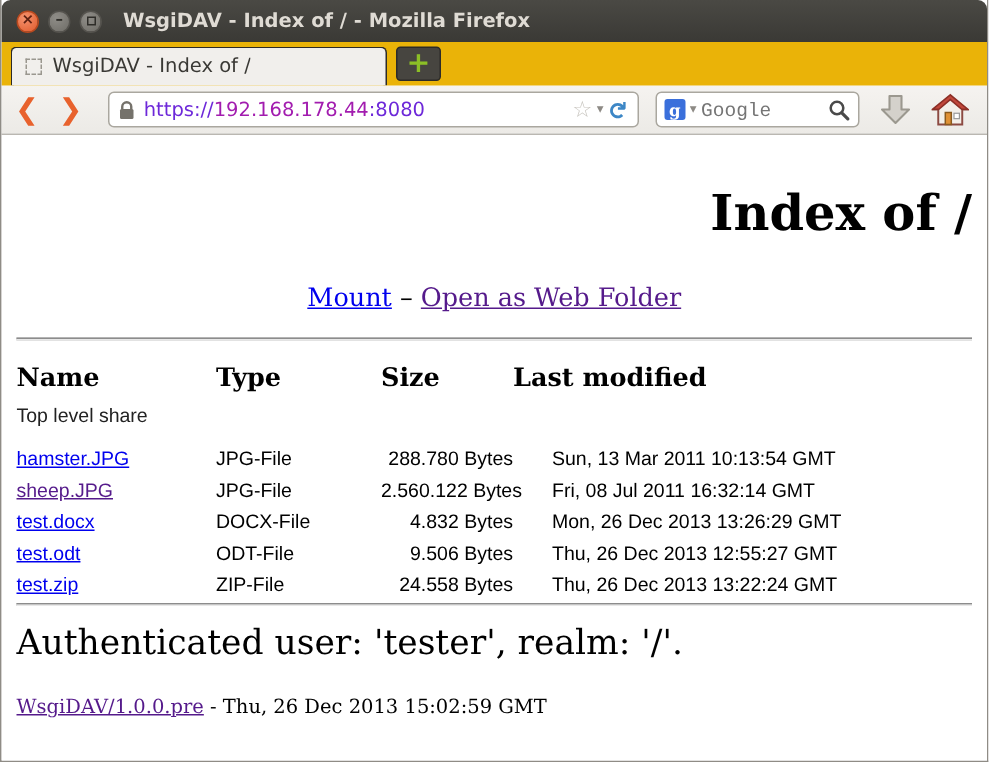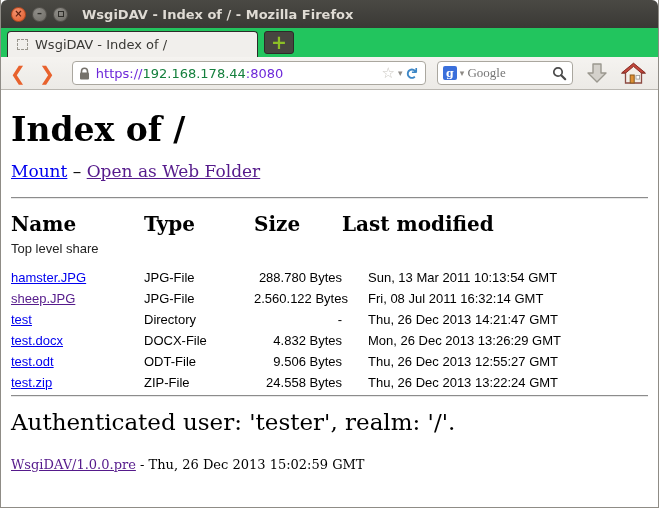--- a/index.html
+++ b/index.html
@@ -16,21 +16,21 @@
   }
   .winbtn {
     width:15px; height:15px; border-radius:50%; display:flex; align-items:center; justify-content:center;
     font-size:10px; line-height:1; margin-left:6px; cursor:default;
   }
   .winbtn.close { background:radial-gradient(circle at 35% 30%, #f4926e, #e05a2b); border:1px solid #b8491f; color:#5e2011; margin-left:10px; font-weight:bold; }
   .winbtn.min, .winbtn.max { background:radial-gradient(circle at 35% 30%, #8f8d88, #6e6c66); border:1px solid #55534e; color:#2e2d29; font-weight:bold; }
   .winbtn.max .sq { width:6px; height:6px; border:1.5px solid #2e2d29; display:block; }
   .titlebar-text { color:#dfdbd4; font-weight:bold; font-size:13px; margin-left:14px; }
   
-  .tabbar { height:29px; background:#22c55e; position:relative; }
+  .tabbar { height:29px; background:#eab308; position:relative; }
   .tab {
     position:absolute; left:6px; bottom:0; width:251px; height:26px;
     background:#f1efec; border:1px solid #2c2b28; border-bottom:none;
     border-radius:4px 4px 0 0; display:flex; align-items:center; padding-left:9px;
   }
   .favicon-placeholder { width:11px; height:11px; border:1px dashed #9a978f; flex:none; }
   .tab-title { font-size:13px; color:#3a3935; margin-left:7px; white-space:nowrap; overflow:hidden; }
   .newtab-btn {
     position:absolute; left:263px; bottom:3px; width:30px; height:23px;
     background:#474540; border:1px solid #2c2b28; border-radius:3px;
@@ -45,52 +45,52 @@
   .nav-arrow { font-size:19px; color:#e8622d; font-weight:bold; line-height:1; cursor:default; }
   .nav-arrow.back { margin-left:9px; }
   .nav-arrow.fwd { margin-left:13px; }
   .urlbar {
     margin-left:17px; width:354px; height:24px; background:#ffffff;
     border:1px solid #aaa79f; border-radius:4px; display:flex; align-items:center; padding:0 6px;
   }
   .lock-icon { flex:none; margin-right:6px; }
   .url-text { font-size:13px; white-space:nowrap; flex:1; overflow:hidden; }
   .url-dim { color:#6d28d9; }
-  .url-host { color:#15803d; }
+  .url-host { color:#a21caf; }
   .star { color:#c9c6c0; font-size:15px; margin-left:4px; }
   .caret { color:#8d8a85; font-size:9px; margin:0 3px; }
   .reload { color:#3d87c6; font-size:16px; font-weight:bold; transform:rotate(90deg); }
   .searchbox {
     margin-left:11px; width:136px; height:24px; background:#ffffff;
     border:1px solid #aaa79f; border-radius:4px; display:flex; align-items:center; padding:0 5px;
   }
   .g-icon {
     width:14px; height:14px; background:#3a6fdb; border-radius:2px; color:#ffffff;
     font-family:"DejaVu Serif", serif; font-weight:bold; font-size:11px;
     display:flex; align-items:center; justify-content:center; flex:none;
   }
   .search-input {
     border:none; outline:none; background:transparent; width:100%;
-    font-size:13px; color:#ef4444; font-family:Liberation Serif, serif; min-width:0;
+    font-size:13px; color:#ef4444; font-family:Liberation Mono, monospace; min-width:0;
   }
   .toolbar-icon { margin-left:13px; flex:none; }
   
   .content { background:#ffffff; height:418px; padding:0 10px; overflow:hidden; }
   .content h1 {
     font-family:"DejaVu Serif", serif; font-size:33px; font-weight:bold; color:#000;
-    margin-top:21px; line-height:1.15;
-  }
-  .nav-links { margin-top:12px; font-family:"DejaVu Serif", serif; font-size:17px; color:#000; }
+    margin-top:33px; line-height:1.15;text-align:right;
+  }
+  .nav-links { margin-top:28px; font-family:"DejaVu Serif", serif; font-size:17px; color:#000;text-align:center; }
   a.plain-link { color:#0000EE; text-decoration:underline; cursor:pointer; }
   a.plain-link.visited { color:#551A8B; }
   hr.rule { margin-top:16px; border:none; height:2px; border-top:1px solid #8c8c8c; border-bottom:1px solid #e8e8e8; background:#b9b9b9; }
   hr.rule2 { margin-top:2px; border:none; height:2px; border-top:1px solid #8c8c8c; border-bottom:1px solid #e8e8e8; background:#b9b9b9; }
   table.listing { border-collapse:collapse; margin-top:12px; table-layout:fixed; width:641px; }
   table.listing th {
-    font-family:"DejaVu Serif", serif; font-size:20px; font-weight:bold; color:#000;
+    font-family:"DejaVu Serif", serif; font-size:17px; font-weight:bold; color:#000;
     text-align:left; height:26px; vertical-align:middle; padding:0;
   }
   th.col-size { text-align:right; }
   th.col-modified { text-align:center; }
   td { font-family:Liberation Sans, sans-serif; font-size:13px; color:#000; height:21px; padding:0; vertical-align:middle; white-space:nowrap; }
   td.cell-size { text-align:right; }
   td.cell-modified { padding-left:26px; }
   tr.caption-row td { height:30px; color:#222; vertical-align:top; padding-top:4px; }
   a.file-link { color:#0000EE; text-decoration:underline; cursor:pointer;margin-top:32px; }
   a.file-link.visited { color:#551A8B; }
@@ -185,26 +185,20 @@
         <td class="cell-size">288.780 Bytes</td>
         <td class="cell-modified">Sun, 13 Mar 2011 10:13:54 GMT</td>
       </tr>
       <tr>
         <td><a class="file-link visited">sheep.JPG</a></td>
         <td>JPG-File</td>
         <td class="cell-size">2.560.122 Bytes</td>
         <td class="cell-modified">Fri, 08 Jul 2011 16:32:14 GMT</td>
       </tr>
       <tr>
-        <td><a class="file-link">test</a></td>
-        <td>Directory</td>
-        <td class="cell-size">-</td>
-        <td class="cell-modified">Thu, 26 Dec 2013 14:21:47 GMT</td>
-      </tr>
-      <tr>
         <td><a class="file-link">test.docx</a></td>
         <td>DOCX-File</td>
         <td class="cell-size">4.832 Bytes</td>
         <td class="cell-modified">Mon, 26 Dec 2013 13:26:29 GMT</td>
       </tr>
       <tr>
         <td><a class="file-link">test.odt</a></td>
         <td>ODT-File</td>
         <td class="cell-size">9.506 Bytes</td>
         <td class="cell-modified">Thu, 26 Dec 2013 12:55:27 GMT</td>

